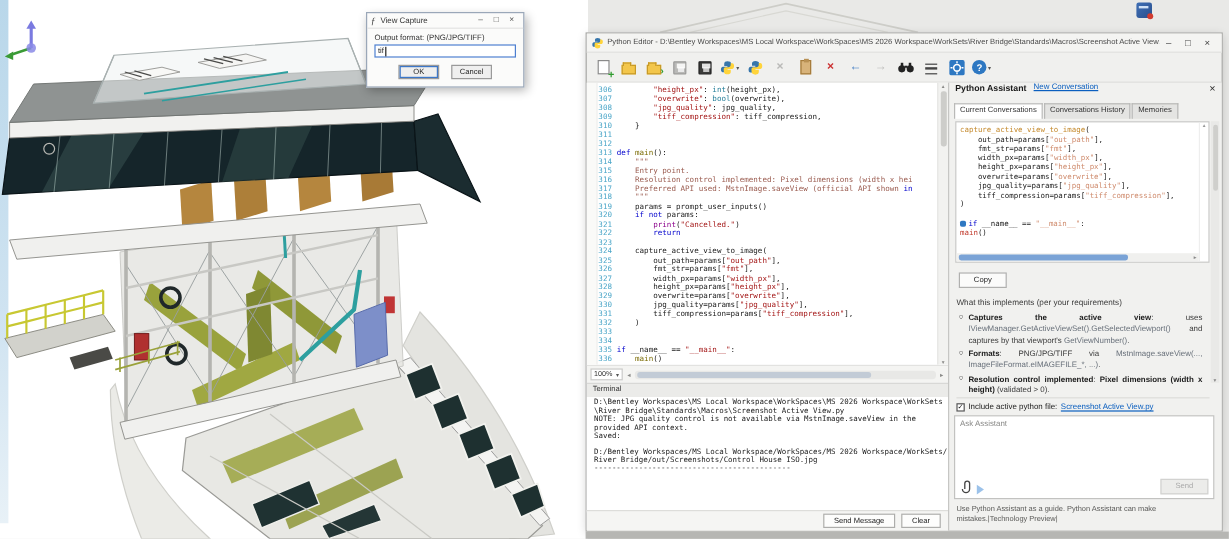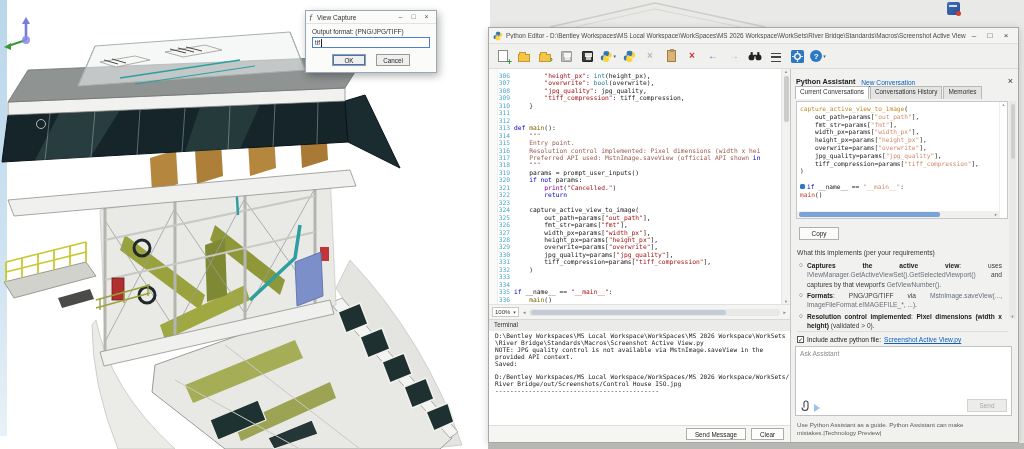--- a/index.html
+++ b/index.html
@@ -96,21 +96,21 @@
   .term-header { position:absolute; left:0; top:250px; width:301px; height:12px; background:#ebebe9; border-top:1px solid #d8d8d6;
     font-size:6.3px; color:#333; padding:1px 0 0 5px; }
   .term-body { position:absolute; left:0; top:262px; width:301px; height:96px; background:#fff; padding:2px 0 0 6px;
     font-family:"DejaVu Sans Mono", monospace; font-size:6.2px; line-height:6.9px; color:#222; white-space:pre; overflow:hidden; }
   .msg-bar { position:absolute; left:0; bottom:0; width:301px; height:17px; background:#f5f5f3; border-top:1px solid #ddddda;
     display:flex; align-items:center; justify-content:flex-end; gap:5px; padding-right:6px; }
   .msg-bar button { height:12px; font-size:6.3px; background:#fdfdfc; border:1px solid #adadab; color:#222; font-family:inherit; padding:0 8px; }
 
   
   .assistant { position:absolute; left:301px; right:0; top:0; bottom:0; background:#f1f1ef; border-left:1px solid #c6c6c4; }
-  .as-head { height:17px; display:flex; align-items:flex-end; padding:0 5px; gap:6px; }
+  .as-head { height:17px; display:flex; align-items:flex-start; padding:0 5px; gap:6px; }
   .as-title { font-size:7.3px; font-weight:bold; color:#1a1a1a; }
   .as-link { font-size:6.6px; color:#0b5fbf; text-decoration:underline; }
   .as-sp { flex:1; }
   .as-close { font-size:9px; color:#333; }
   .as-tabs { display:flex; padding-left:4px; height:13px; }
   .as-tab { font-size:6.4px; color:#333; padding:1px 4px 0 4px; border:1px solid #b9b9b7; border-bottom:none; background:#e4e4e2; margin-right:1px; white-space:nowrap; }
   .as-tab.active { background:#fff; position:relative; z-index:2; }
   .as-codebox { position:absolute; left:5px; right:10px; top:32px; height:118px; background:#fff; border:1px solid #c8c8c6; overflow:hidden; }
   .as-code { position:absolute; left:3px; top:3px; right:10px; font-family:"DejaVu Sans Mono", monospace;
     font-size:6.2px; line-height:7.8px; white-space:pre; }

